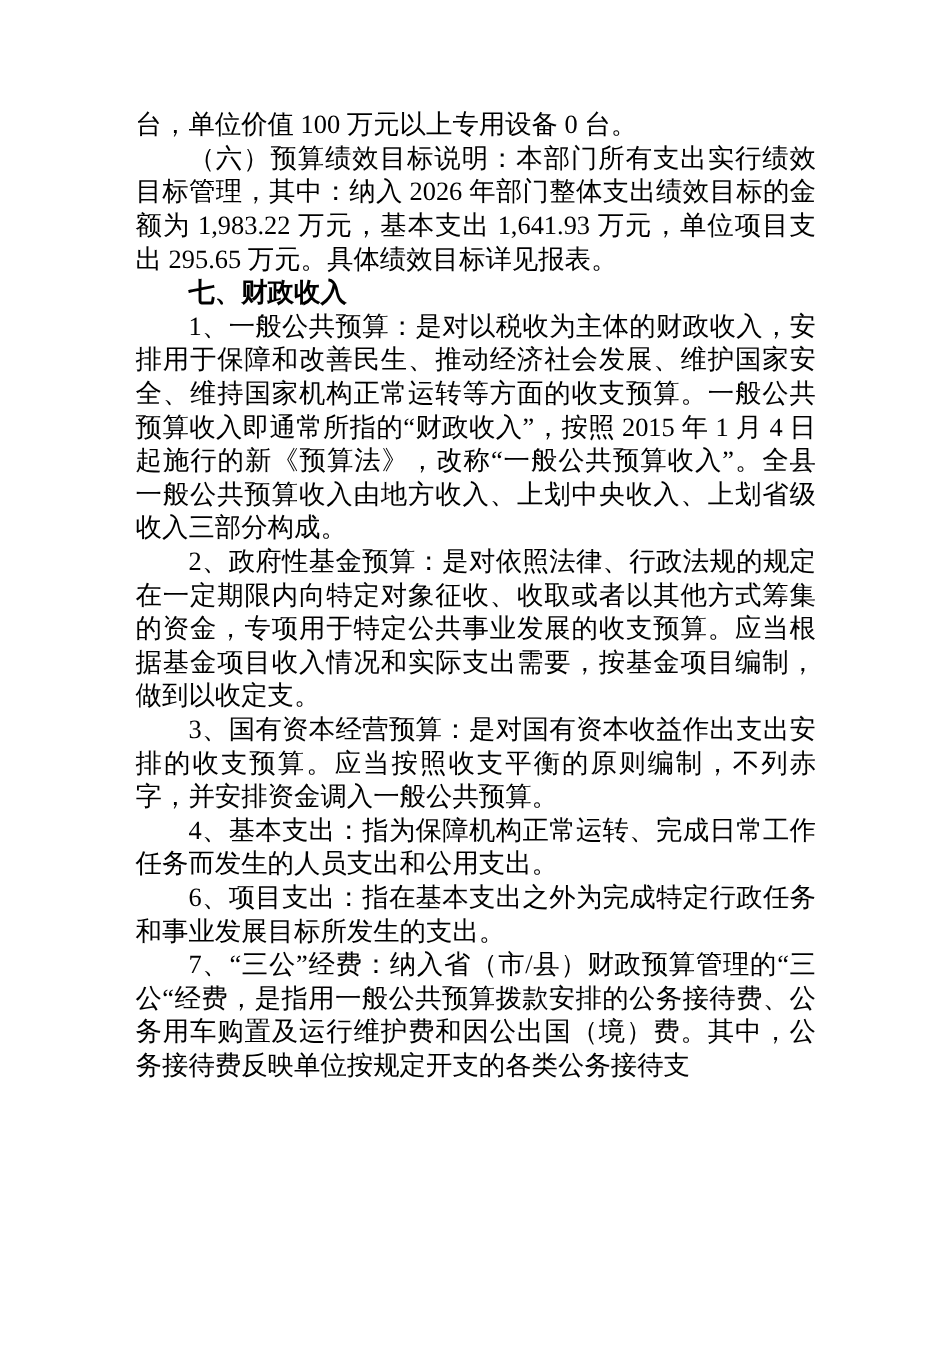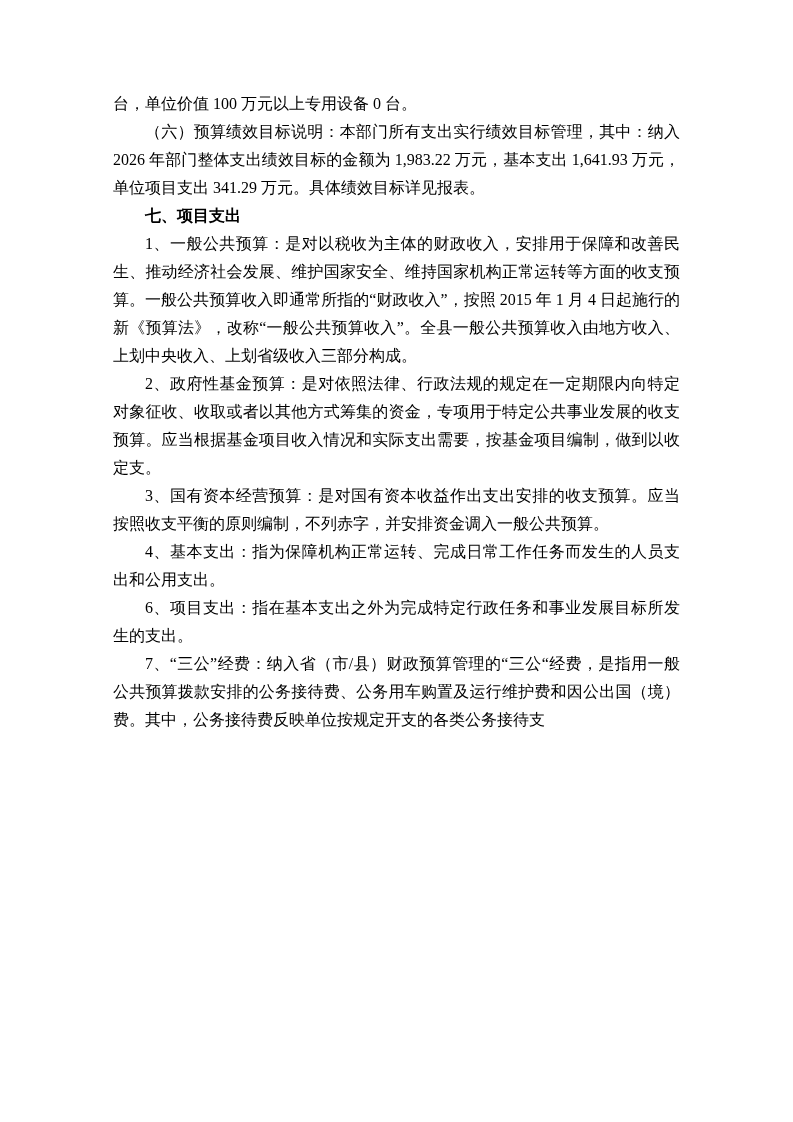--- a/index.html
+++ b/index.html
@@ -14,21 +14,21 @@
     background: #ffffff;
     color: #000000;
     overflow: hidden;
   }
   .content {
     position: absolute;
     left: 113px;
     top: 90px;
     width: 567px;
     font-family: "Liberation Serif", "DejaVu Serif", serif;
-    font-size: 16px;
+    font-size: 22px;
     line-height: 28px;
     text-align: justify;
     text-justify: inter-character;
     color: #000000;
   }
   .para {
     margin: 0;
     padding: 0;
     text-indent: 2em;
   }
@@ -46,25 +46,25 @@
 <body>
 
 <div class="page">
   <div class="content">
 
     <p class="para no-indent">
       <span>台，单位价值 100 万元以上专用设备 0 台。</span>
     </p>
 
     <p class="para">
-      <span class="lead">（六）预算绩效目标说明：</span><span>本部门所有支出实行绩效目标管理，其中：纳入 2026 年部门整体支出绩效目标的金额为 1,983.22 万元，基本支出 1,641.93 万元，单位项目支出 341.29 万元。具体绩效目标详见报表。</span>
+      <span class="lead">（六）预算绩效目标说明：</span><span>本部门所有支出实行绩效目标管理，其中：纳入 2026 年部门整体支出绩效目标的金额为 1,983.22 万元，基本支出 1,641.93 万元，单位项目支出 295.65 万元。具体绩效目标详见报表。</span>
     </p>
 
     <p class="para heading">
-      <span>七、项目支出</span>
+      <span>七、财政收入</span>
     </p>
 
     <p class="para">
       <span>1、一般公共预算：是对以税收为主体的财政收入，安排用于保障和改善民生、推动经济社会发展、维护国家安全、维持国家机构正常运转等方面的收支预算。一般公共预算收入即通常所指的“财政收入”，按照 2015 年 1 月 4 日起施行的新《预算法》，改称“一般公共预算收入”。全县一般公共预算收入由地方收入、上划中央收入、上划省级收入三部分构成。</span>
     </p>
 
     <p class="para">
       <span>2、政府性基金预算：是对依照法律、行政法规的规定在一定期限内向特定对象征收、收取或者以其他方式筹集的资金，专项用于特定公共事业发展的收支预算。应当根据基金项目收入情况和实际支出需要，按基金项目编制，做到以收定支。</span>
     </p>
 

